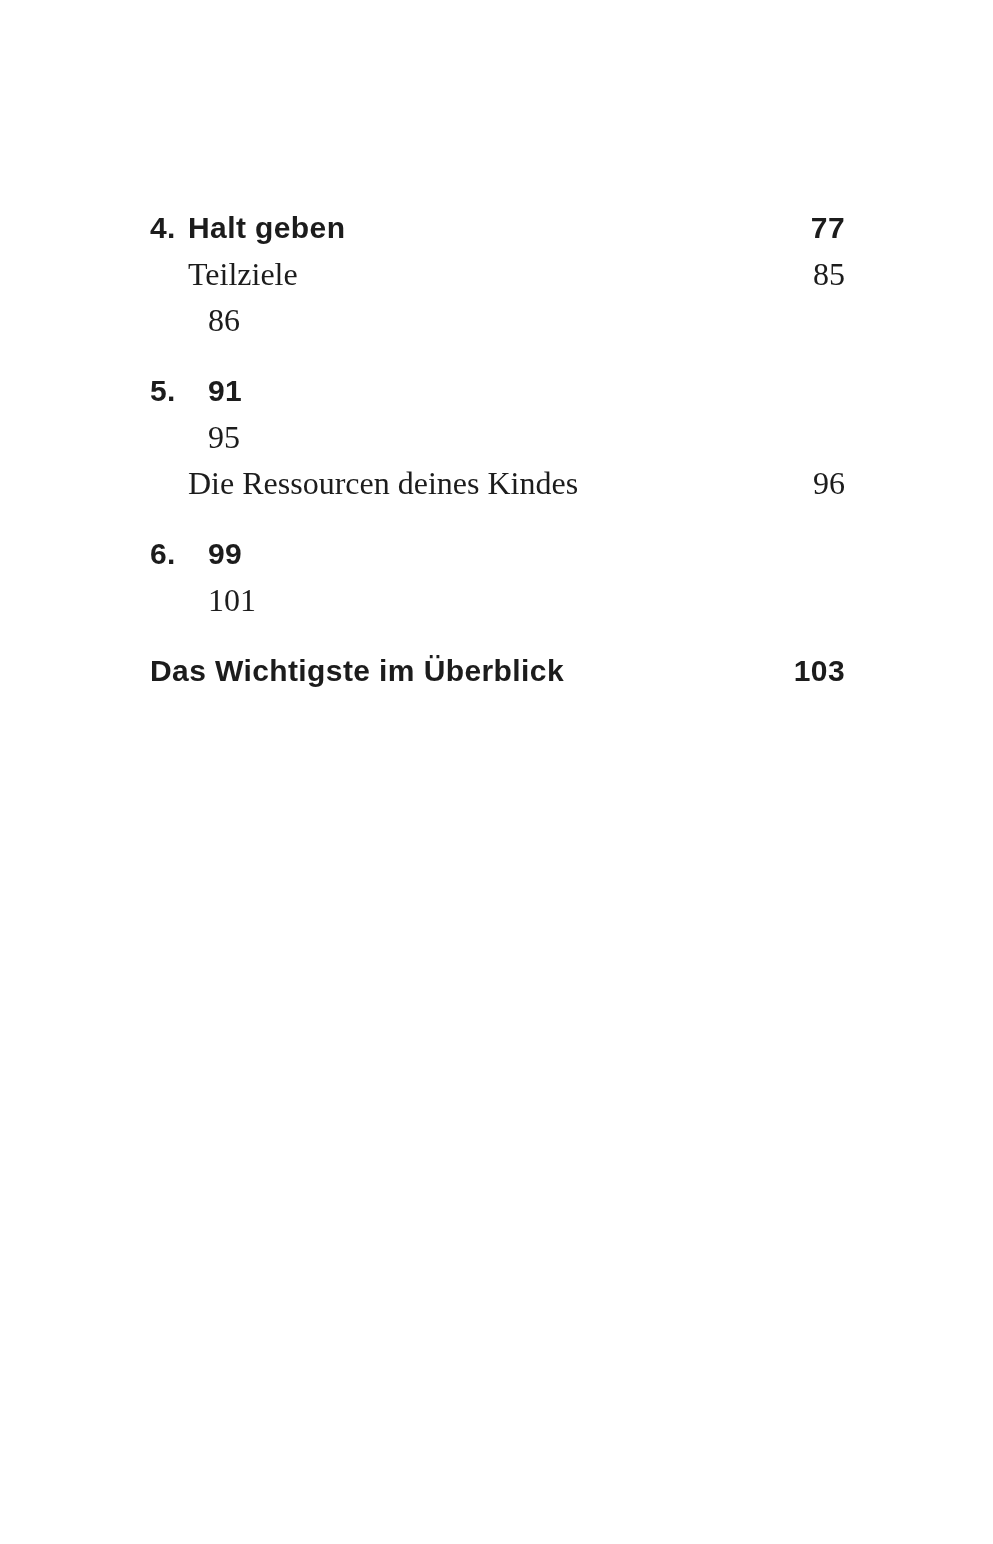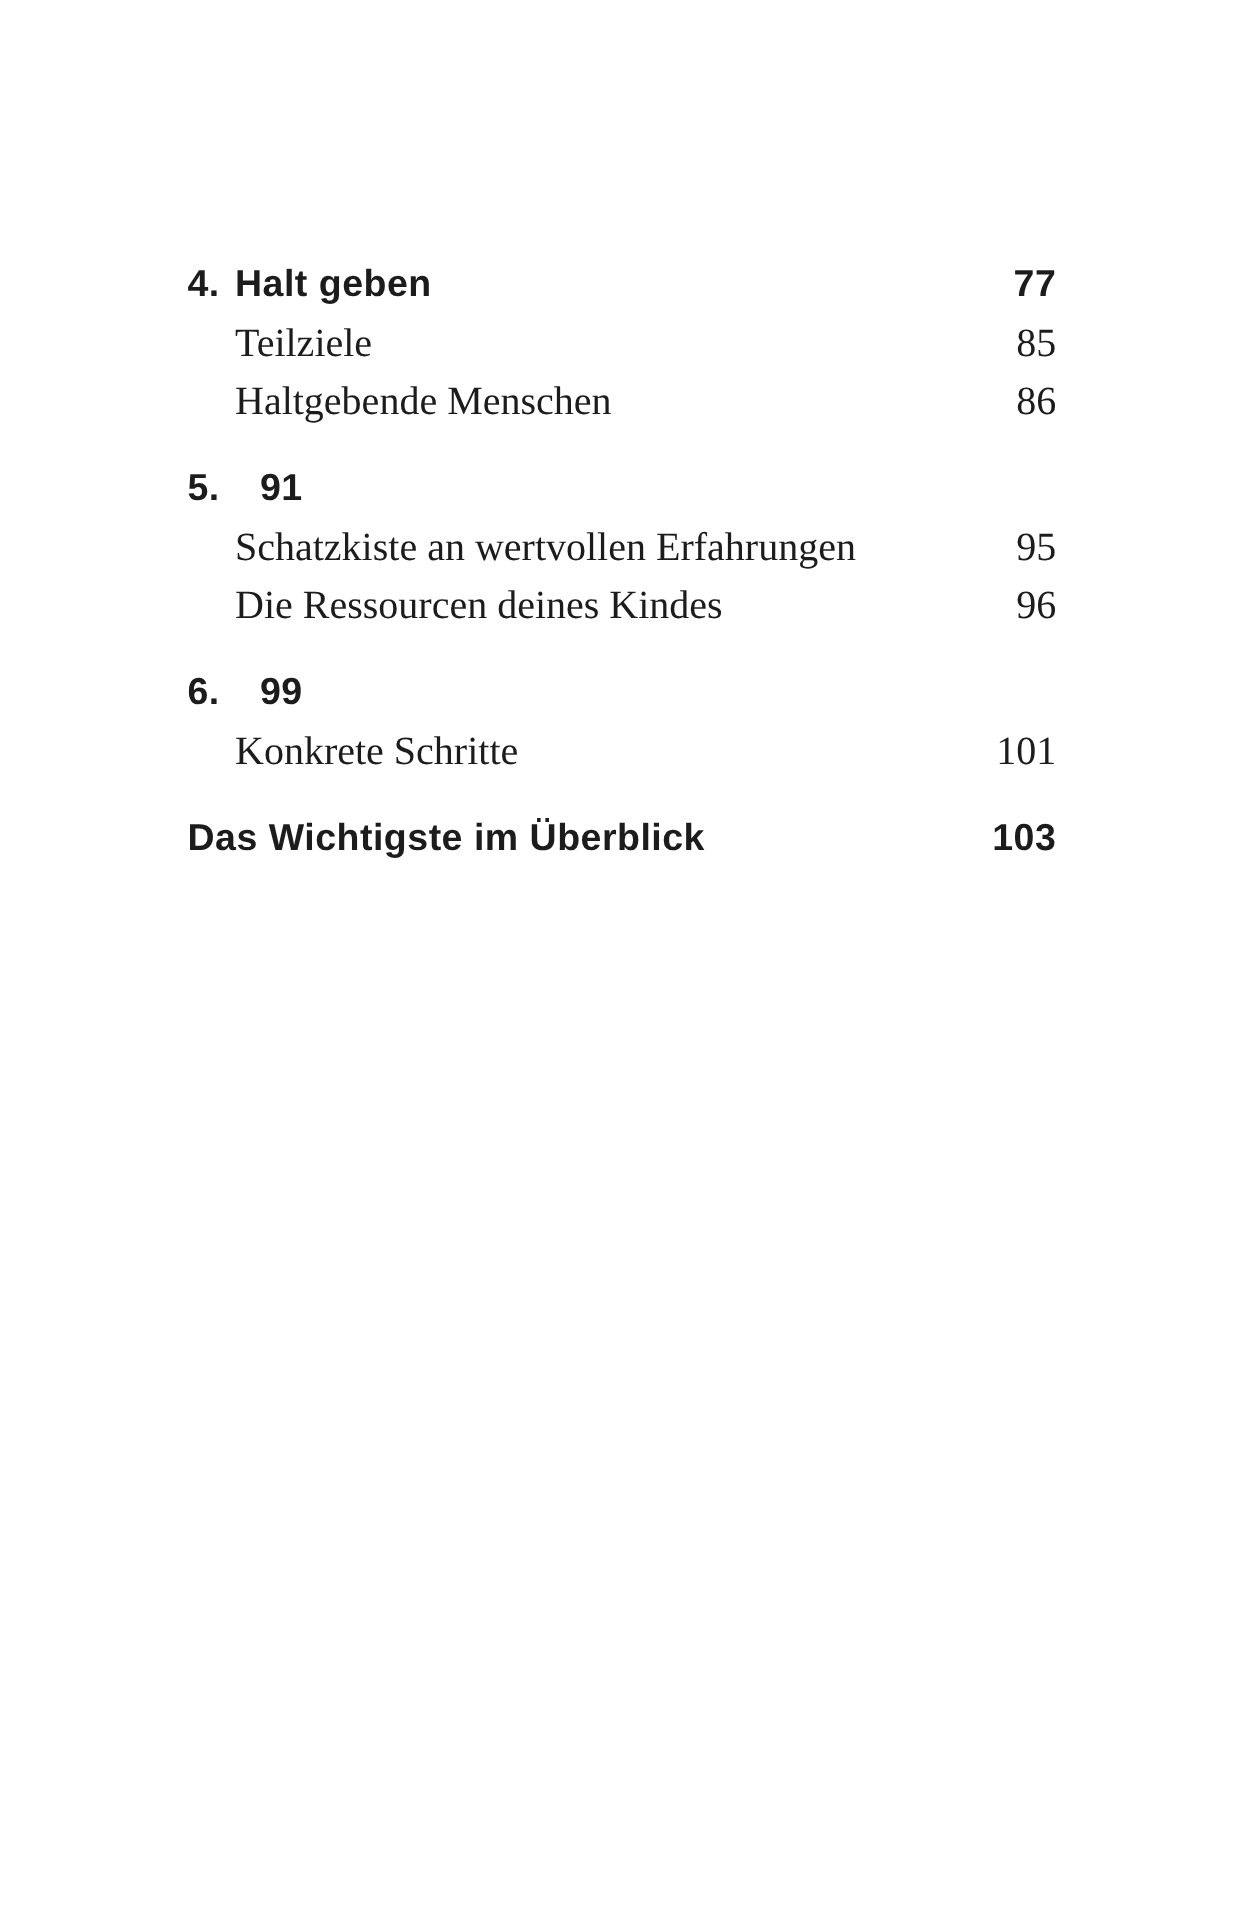--- a/index.html
+++ b/index.html
@@ -69,41 +69,38 @@
       <div class="row chapter">
         <span class="num">4.</span>
         <span class="title">Halt geben</span>
         <span class="pagenum">77</span>
       </div>
       <div class="row sub">
         <span class="title">Teilziele</span>
         <span class="pagenum">85</span>
       </div>
       <div class="row sub">
-        <span class="title">Haltgebende Menschen</span>
         <span class="pagenum">86</span>
       </div>
       <div class="row chapter">
         <span class="num">5.</span>
         <span class="pagenum">91</span>
       </div>
       <div class="row sub">
-        <span class="title">Schatzkiste an wertvollen Erfahrungen</span>
         <span class="pagenum">95</span>
       </div>
       <div class="row sub">
         <span class="title">Die Ressourcen deines Kindes</span>
         <span class="pagenum">96</span>
       </div>
       <div class="row chapter">
         <span class="num">6.</span>
         <span class="pagenum">99</span>
       </div>
       <div class="row sub">
-        <span class="title">Konkrete Schritte</span>
         <span class="pagenum">101</span>
       </div>
       <div class="row standalone">
         <span class="title">Das Wichtigste im Überblick</span>
         <span class="pagenum">103</span>
       </div>
     </main>
 </div>
 
 </body></html>

